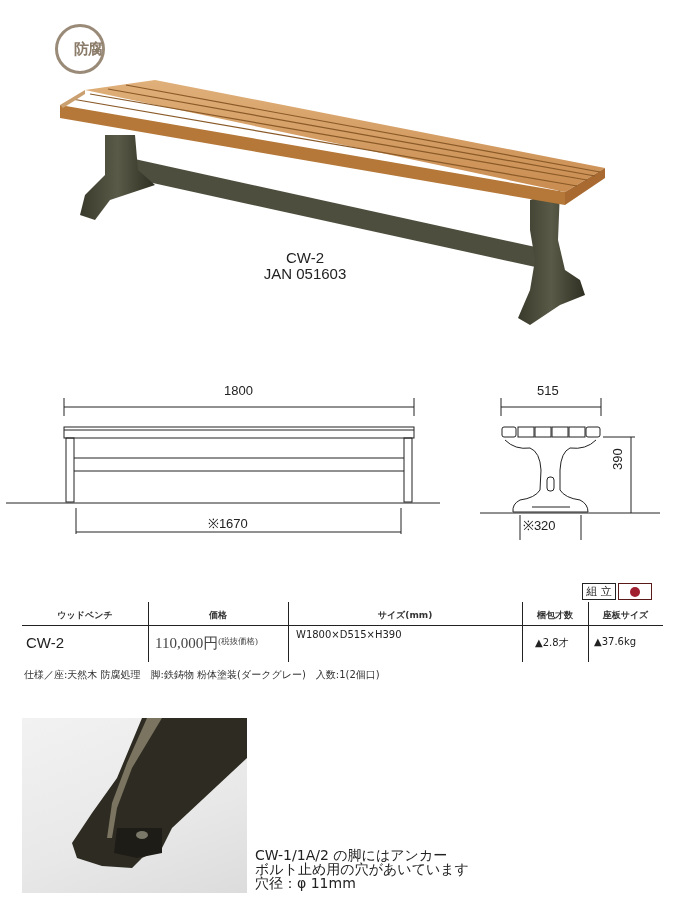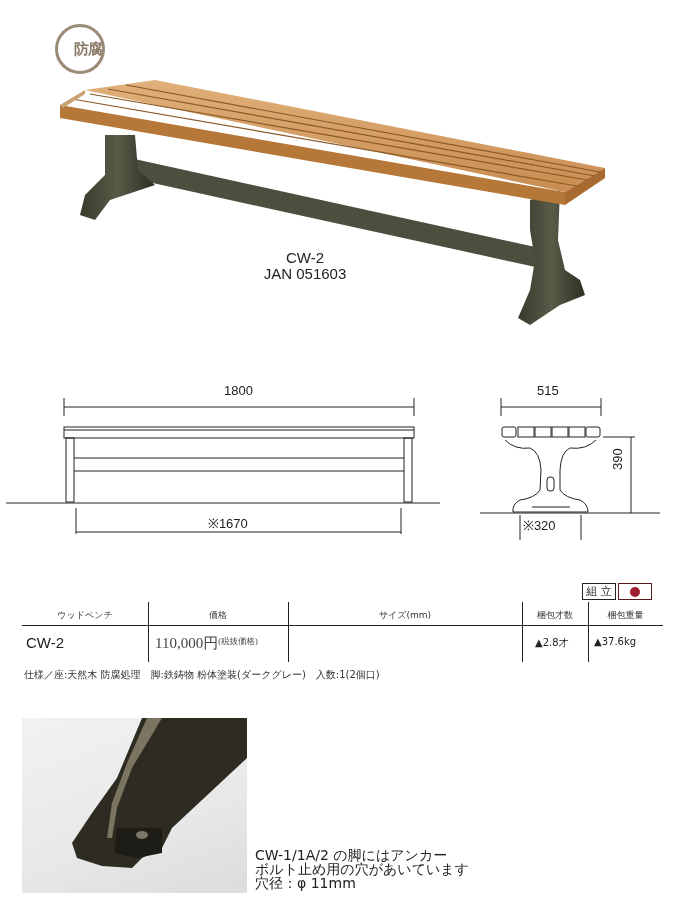--- a/index.html
+++ b/index.html
@@ -1,21 +1,21 @@
 <!DOCTYPE html>
 <html><head>
 <meta charset="utf-8">
 <style>
   * { box-sizing: border-box; margin: 0; padding: 0; }
   body { width: 680px; height: 912px; background: #fff; font-family: "DejaVu Sans", "Liberation Sans", sans-serif; color: #222; position: relative; overflow: hidden; }
   .abs { position: absolute; }
   .badge { left: 55px; top: 24px; width: 50px; height: 50px; border: 3px solid #9a8a78; border-radius: 50%; display: flex; align-items: center; justify-content: flex-end; color: #8a7a68; font-weight: bold; font-size: 15px; letter-spacing: -1px; }
   .model-label { left: 240px; top: 250px; width: 130px; text-align: center; font-family: "Liberation Sans", sans-serif; font-size: 15px; line-height: 16px; color: #222; }
   .dim { font-family: "Liberation Sans", sans-serif; font-size: 13px; color: #222; }
-  .tbl-head { font-size: 9px; color: #333; text-align: center; }
+  .tbl-head { font-size: 9px; color: #333; text-align: center; font-weight: bold; }
   .vline { width: 1px; background: #222; }
   .hline { height: 1px; background: #222; }
   .kumitate { left: 582px; top: 583px; width: 34px; height: 17px; border: 1px solid #222; font-size: 11px; text-align: center; line-height: 15px; }
   .flag { left: 618px; top: 583px; width: 34px; height: 17px; border: 1px solid #5a1a1a; display: flex; align-items: center; justify-content: center; }
   .flag span { width: 10px; height: 10px; border-radius: 50%; background: #a02030; display: block; }
   .photo2 { left: 22px; top: 718px; width: 225px; height: 175px; background: linear-gradient(160deg, #f2f2f2 0%, #e8e8e8 60%, #dcdcdc 100%); overflow: hidden; }
   .note { left: 255px; top: 848px; font-size: 14px; line-height: 14px; color: #222; }
 </style>
 </head>
 <body>
@@ -108,33 +108,34 @@
 
 <div class="abs kumitate">組 立</div>
 <div class="abs flag">
     <span></span>
   </div>
 
 <div class="abs tbl-head" style="left:22px;top:609px;width:126px">ウッドベンチ</div>
 <div class="abs tbl-head" style="left:148px;top:609px;width:140px">価格</div>
 <div class="abs tbl-head" style="left:288px;top:609px;width:234px">サイズ(mm)</div>
 <div class="abs tbl-head" style="left:522px;top:609px;width:66px">梱包才数</div>
-<div class="abs tbl-head" style="left:588px;top:609px;width:75px">梱包重量</div>
+<div class="abs tbl-head" style="left:588px;top:609px;width:75px">座板サイズ</div>
 
 <div class="abs hline" style="left:22px;top:625px;width:641px"></div>
 <div class="abs vline" style="left:148px;top:602px;height:60px"></div>
 <div class="abs vline" style="left:288px;top:602px;height:60px"></div>
 <div class="abs vline" style="left:522px;top:602px;height:60px"></div>
 <div class="abs vline" style="left:588px;top:602px;height:60px"></div>
 
 <div class="abs" style="left:26px;top:634px;font-size:15px;font-family:'Liberation Sans',sans-serif">CW-2</div>
 <div class="abs" style="left:155px;top:634px;font-size:15px;font-family:Liberation Serif, serif;color:#444">
   <span>110,000円</span><span style="font-size:8.5px;vertical-align:4px">(税抜価格)</span>
 </div>
 <div class="abs" style="left:296px;top:628px;font-size:10px;line-height:14px">
+  <div>W1800×D515×H390</div>
 </div>
 <div class="abs" style="left:535px;top:636px;font-size:10px">▲2.8才</div>
 <div class="abs" style="left:594px;top:636px;font-size:10px">▲37.6kg</div>
 
 <div class="abs" style="left:24px;top:668px;font-size:10px;color:#333">仕様／座:天然木 防腐処理　脚:鉄鋳物 粉体塗装(ダークグレー)　入数:1(2個口)</div>
 
 <div class="abs photo2">
   <svg width="225" height="175">
     <path d="M120,0 L225,0 L225,40 L150,110 L140,130 L120,140 L110,150 L80,148 L55,140 L50,125 L70,95 L95,60 Z" fill="#2e2c22"></path>
     <path d="M125,0 L140,0 L110,50 L95,90 L90,120 L85,120 L90,85 L105,45 Z" fill="#7a7460"></path>

